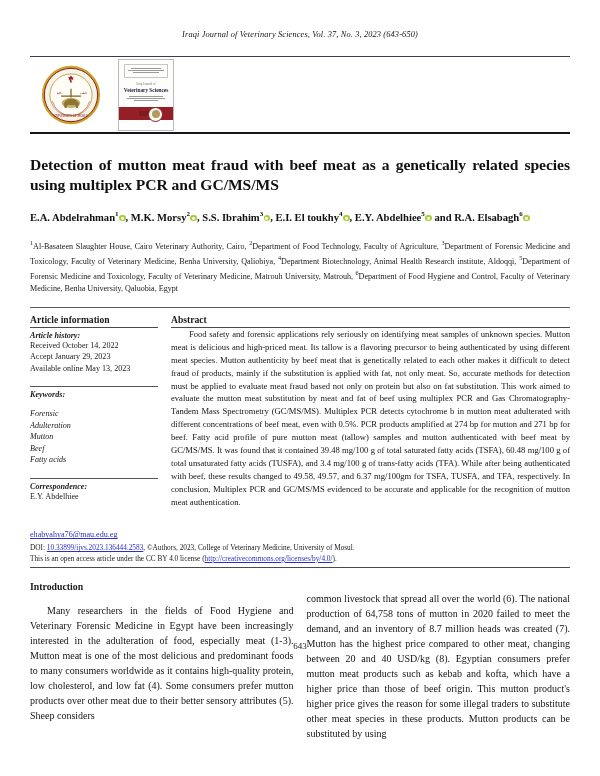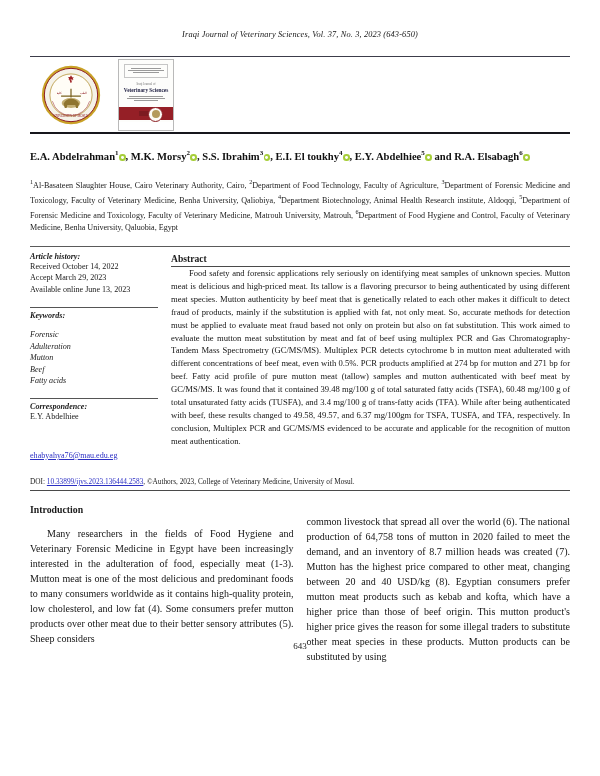--- a/index.html
+++ b/index.html
@@ -209,21 +209,21 @@
   .abs-body {
     font-size: 8.6px;
     line-height: 1.50;
     text-align: justify;
     text-indent: 18px;
     color: #141414;
   }
 
   
   .doi-block {
-    margin-top: 15px;
+    margin-top: 2px;
     border-bottom: 1.4px solid #4a4a4a;
     padding-bottom: 3px;
   }
   .doi-line { font-size: 7.3px; line-height: 1.42; color:#1a1a1a; }
   .lnk { color: #2b2fc4; text-decoration: underline; }
 
   
   .body-cols {
     margin-top: 13px;
     display: flex;
@@ -299,40 +299,42 @@
           <div class="ct-red-tag"></div>
         </div>
         <div class="ct-seal">
             <div class="ct-seal-in"></div>
           </div>
         <div class="ct-bottom"></div>
       </div>
     </div>
   </div>
 
+  <h1 class="article-title">Detection of mutton meat fraud with beef meat as a genetically related species using multiplex PCR and GC/MS/MS</h1>
 
   <div class="authors">
     <span><span>E.A. Abdelrahman</span><sup>1</sup><span class="orcid"></span></span>,
     <span><span>M.K. Morsy</span><sup>2</sup><span class="orcid"></span></span>,
     <span><span>S.S. Ibrahim</span><sup>3</sup><span class="orcid"></span></span>,
     <span><span>E.I. El toukhy</span><sup>4</sup><span class="orcid"></span></span>,
     <span><span>E.Y. Abdelhiee</span><sup>5</sup><span class="orcid"></span></span>
     and
     <span><span>R.A. Elsabagh</span><sup>6</sup><span class="orcid"></span></span>
   </div>
 
   <div class="affiliations"><sup>1</sup>Al-Basateen Slaughter House, Cairo Veterinary Authority, Cairo, <sup>2</sup>Department of Food Technology, Faculty of Agriculture, <sup>3</sup>Department of Forensic Medicine and Toxicology, Faculty of Veterinary Medicine, Benha University, Qaliobiya, <sup>4</sup>Department Biotechnology, Animal Health Research institute, Aldoqqi, <sup>5</sup>Department of Forensic Medicine and Toxicology, Faculty of Veterinary Medicine, Matrouh University, Matrouh, <sup>6</sup>Department of Food Hygiene and Control, Faculty of Veterinary Medicine, Benha University, Qaluobia, Egypt</div>
 
   <div class="info-abstract">
 
     <div class="col-info">
+      <div class="info-head">Article information</div>
       <div class="info-sub">Article history:</div>
       <div class="info-line">Received October 14, 2022</div>
-      <div class="info-line">Accept March 29, 2023</div>
-      <div class="info-line">Available online June 13, 2023</div>
+      <div class="info-line">Accept January 29, 2023</div>
+      <div class="info-line">Available online May 13, 2023</div>
 
       <div class="info-block-kw">
         <div class="info-rule"></div>
         <div class="info-sub">Keywords:</div>
         <div class="kw-list">
           <div class="info-line">Forensic</div>
           <div class="info-line">Adulteration</div>
           <div class="info-line">Mutton</div>
           <div class="info-line">Beef</div>
           <div class="info-line">Fatty acids</div>
@@ -350,20 +352,23 @@
     <div class="col-abs">
       <div class="abs-head">Abstract</div>
       <div class="abs-body">Food safety and forensic applications rely seriously on identifying meat samples of unknown species. Mutton meat is delicious and high-priced meat. Its tallow is a flavoring precursor to being authenticated by using different meat species. Mutton authenticity by beef meat that is genetically related to each other makes it difficult to detect fraud of products, mainly if the substitution is applied with fat, not only meat. So, accurate methods for detection must be applied to evaluate meat fraud based not only on protein but also on fat substitution. This work aimed to evaluate the mutton meat substitution by meat and fat of beef using multiplex PCR and Gas Chromatography-Tandem Mass Spectrometry (GC/MS/MS). Multiplex PCR detects cytochrome b in mutton meat adulterated with different concentrations of beef meat, even with 0.5%. PCR products amplified at 274 bp for mutton and 271 bp for beef. Fatty acid profile of pure mutton meat (tallow) samples and mutton authenticated with beef meat by GC/MS/MS. It was found that it contained 39.48 mg/100 g of total saturated fatty acids (TSFA), 60.48 mg/100 g of total unsaturated fatty acids (TUSFA), and 3.4 mg/100 g of trans-fatty acids (TFA). While after being authenticated with beef, these results changed to 49.58, 49.57, and 6.37 mg/100gm for TSFA, TUSFA, and TFA, respectively. In conclusion, Multiplex PCR and GC/MS/MS evidenced to be accurate and applicable for the recognition of mutton meat authentication.</div>
     </div>
   </div>
 
   <div class="doi-block">
     <div class="doi-line">
       <span>DOI: </span><a class="lnk" href="#">10.33899/ijvs.2023.136444.2583</a><span>, ©Authors, 2023, College of Veterinary Medicine, University of Mosul.</span>
     </div>
+    <div class="doi-line">
+      <span>This is an open access article under the CC BY 4.0 license (</span><a class="lnk" href="#">http://creativecommons.org/licenses/by/4.0/</a><span>).</span>
+    </div>
   </div>
 
   <div class="body-cols">
     <div class="bcol">
       <div class="sec-head">Introduction</div>
       <p class="para">Many researchers in the fields of Food Hygiene and Veterinary Forensic Medicine in Egypt have been increasingly interested in the adulteration of food, especially meat (1-3). Mutton meat is one of the most delicious and predominant foods to many consumers worldwide as it contains high-quality protein, low cholesterol, and low fat (4). Some consumers prefer mutton products over other meat due to their better sensory attributes (5). Sheep considers</p>
     </div>
     <div class="bcol">
       <p class="para no-indent">common livestock that spread all over the world (6). The national production of 64,758 tons of mutton in 2020 failed to meet the demand, and an inventory of 8.7 million heads was created (7). Mutton has the highest price compared to other meat, changing between 20 and 40 USD/kg (8). Egyptian consumers prefer mutton meat products such as kebab and kofta, which have a higher price than those of beef origin. This mutton product's higher price gives the reason for some illegal traders to substitute other meat species in these products. Mutton products can be substituted by using</p>
     </div>

